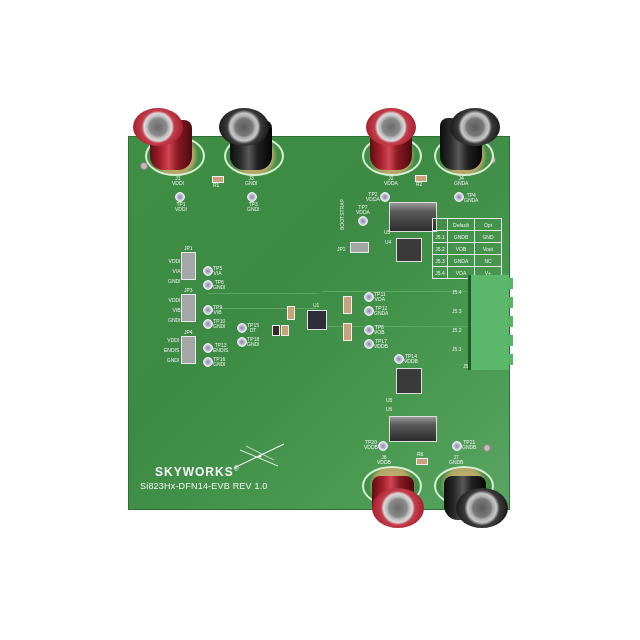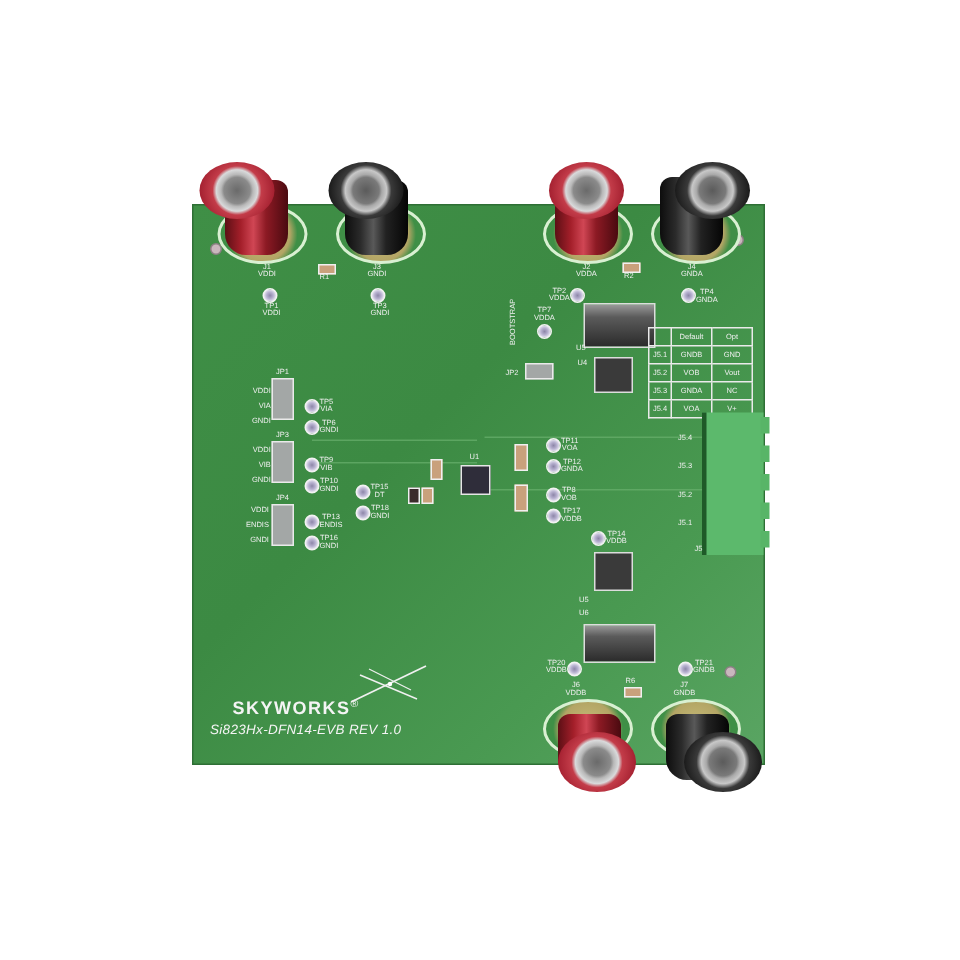--- a/index.html
+++ b/index.html
@@ -24,21 +24,21 @@
   .reg-tab{position:absolute;background:linear-gradient(180deg,#9a9a9a 0%,#5b5b5b 30%,#2b2b2b 100%);border:1px solid #ddd;}
   .reg-body{position:absolute;background:#3a3a3a;border:1px solid #ddd;}
   .conn{position:absolute;background:#5cb96c;border-left:3px solid #1f5a28;}
   .conn-tooth{position:absolute;width:6px;height:11px;background:#58b567;}
   table.def{position:absolute;left:432px;top:218px;border-collapse:collapse;font-size:5px;color:#f0f0f0;}
   table.def td{border:1px solid #eaeaea;width:26px;height:11px;text-align:center;padding:0;}
   table.def td.c0{width:14px;}
   .trace{position:absolute;height:1px;background:#69b06d;opacity:.7;}
   .logo{position:absolute;left:155px;top:465px;color:#f4f4f4;font-weight:bold;font-size:12px;letter-spacing:1px;}
   .logo sup{font-size:7px;font-weight:normal;}
-  .rev{position:absolute;left:140px;top:481px;color:#f4f4f4;font-size:9px;letter-spacing:.2px;font-style:italic;}
+  .rev{position:absolute;left:140px;top:481px;color:#f4f4f4;font-size:9px;letter-spacing:.2px;}
 </style>
 </head>
 <body>
 
 <div class="board">
   <div class="hole" style="left:12px;top:26px;"></div>
   <div class="hole" style="left:360px;top:20px;"></div>
   <div class="hole" style="left:355px;top:308px;"></div>
 
   <div class="trace" style="left:80px;top:157px;width:110px;"></div>

